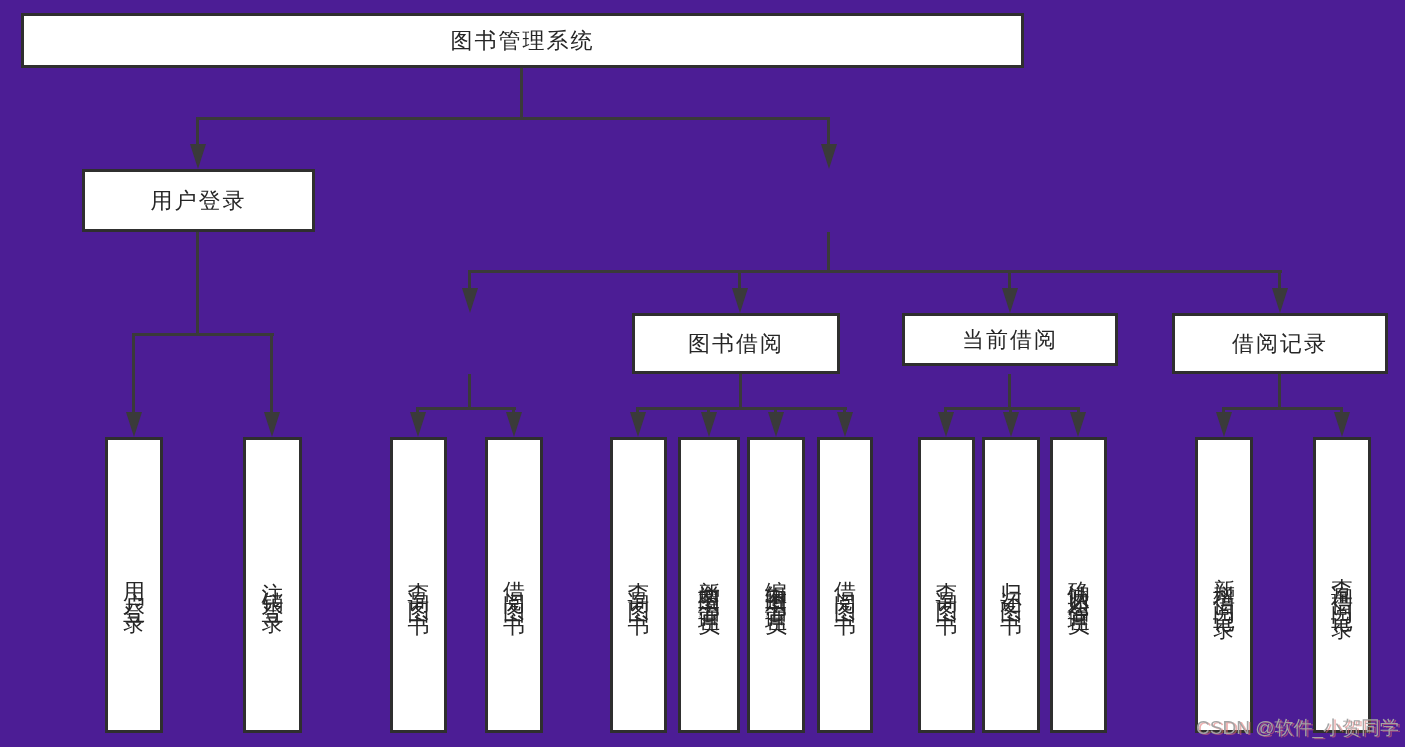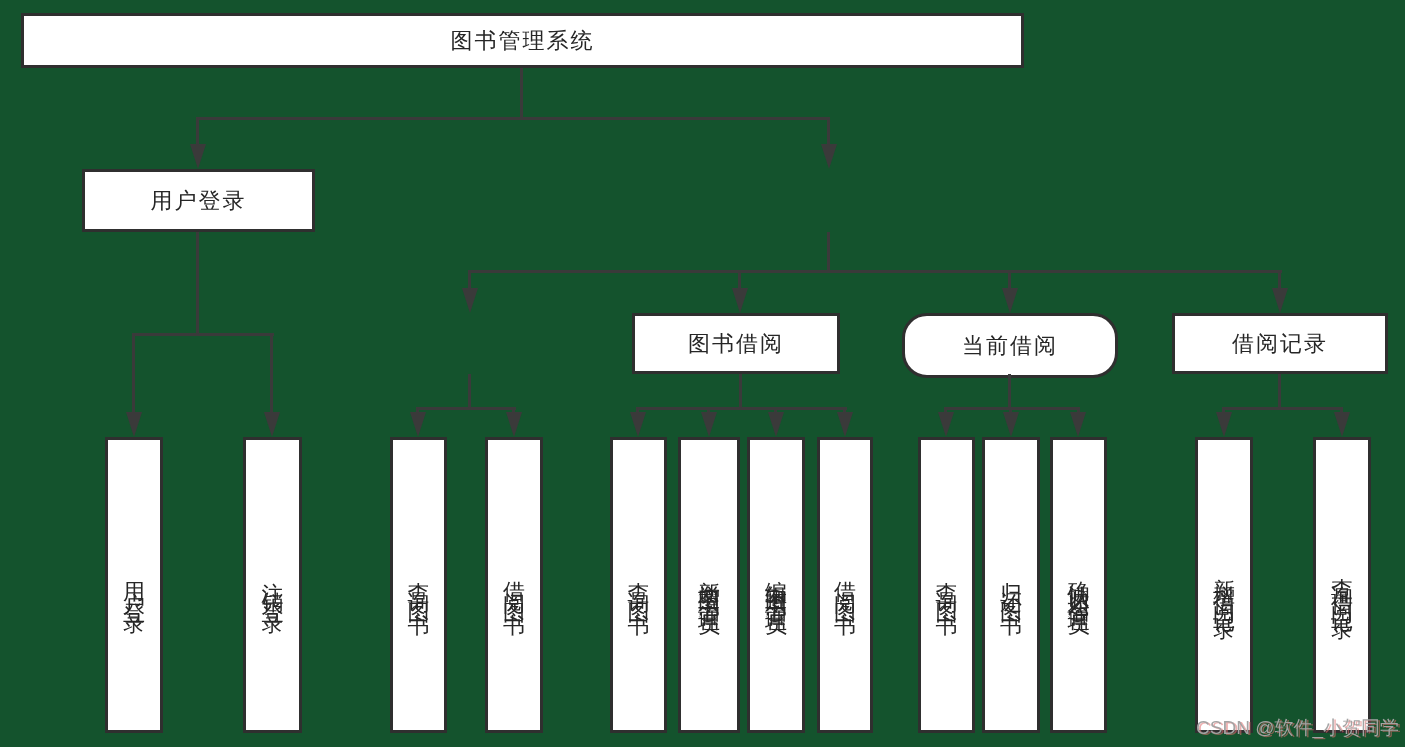--- a/index.html
+++ b/index.html
@@ -1,19 +1,19 @@
 <!DOCTYPE html>
 <html><head>
 <meta charset="utf-8">
 <style>
   html,body{margin:0;padding:0;background:#fff;}
   #canvas{
     position:relative;
     width:1405px;height:747px;
-    background:#14532d;
+    background:#4c1d95;
     font-family:"Liberation Sans","DejaVu Sans",sans-serif;
     overflow:hidden;
   }
   .box{
     position:absolute;
     background:#ffffff;
     border:3px solid #2f2f2f;
     box-sizing:border-box;
     display:flex;align-items:center;justify-content:center;
     color:#262626;
@@ -55,21 +55,21 @@
     <span class="hlabel">图书管理系统</span>
   </div>
 
   <div class="box" style="left:82px;top:169px;width:233px;height:63px;">
     <span class="hlabel">用户登录</span>
   </div>
 
   <div class="box" style="left:632px;top:313px;width:208px;height:61px;">
     <span class="hlabel">图书借阅</span>
   </div>
-  <div class="box" style="left:902px;top:313px;width:216px;height:65px;border-radius:25px;">
+  <div class="box" style="left:902px;top:313px;width:216px;height:53px;">
     <span class="hlabel">当前借阅</span>
   </div>
   <div class="box" style="left:1172px;top:313px;width:216px;height:61px;">
     <span class="hlabel">借阅记录</span>
   </div>
 
   <div class="box vbox" style="left:105px;top:437px;width:58px;height:296px;">
     <span class="vtext sp4">用户登录</span>
   </div>
   <div class="box vbox" style="left:243px;top:437px;width:59px;height:296px;">

